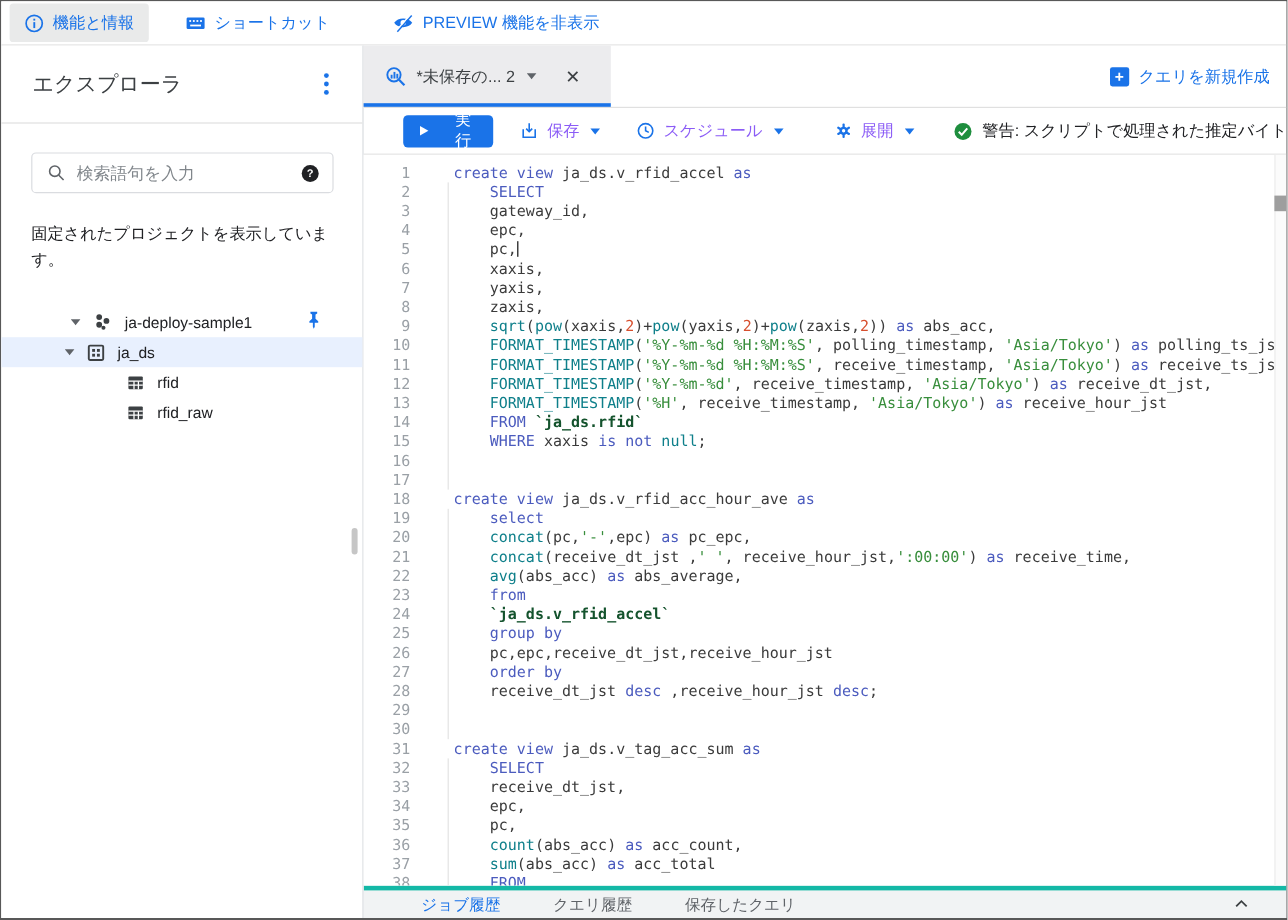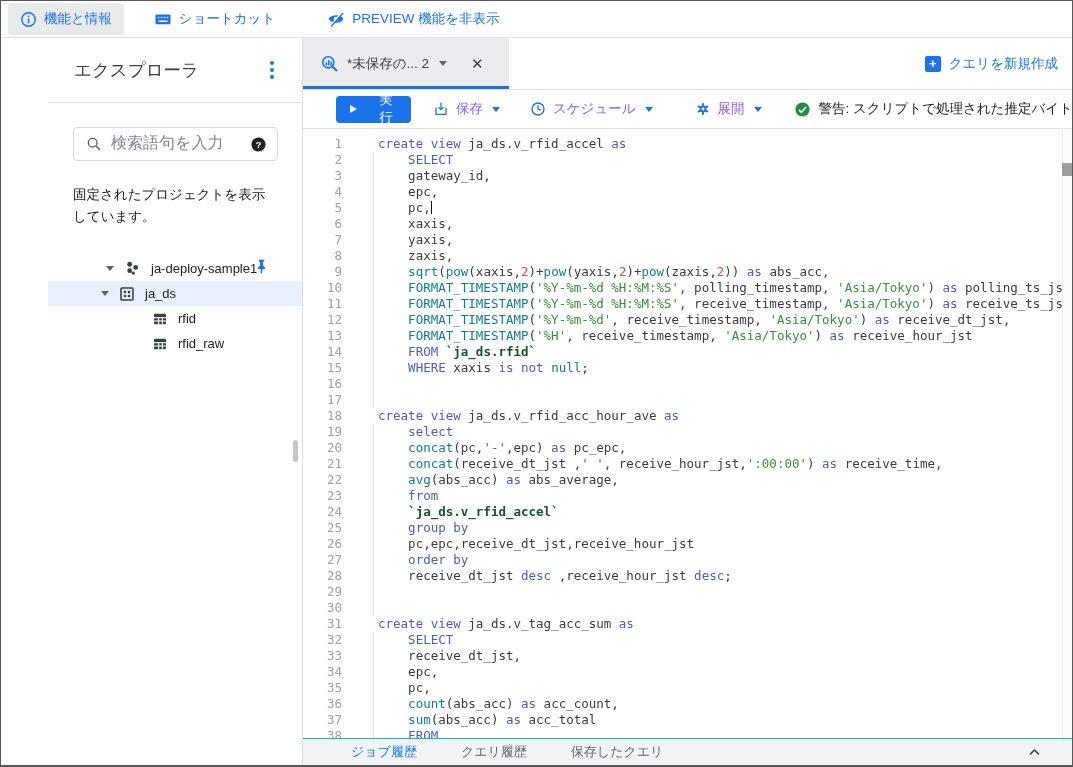--- a/index.html
+++ b/index.html
@@ -10,27 +10,27 @@
   .topbar { height:37px; flex:0 0 37px; border-bottom:1px solid #e0e0e0; display:flex; align-items:center; background:#fff; }
   .topbtn { display:flex; align-items:center; gap:7px; color:#1a73e8; font-size:13.5px; padding:7px 12px; border-radius:3px; cursor:pointer; white-space:nowrap; }
   .topbtn.active { background:#e9eaea; }
   .topbtn:nth-child(1){ margin-left:7px; }
   .topbtn:nth-child(2){ margin-left:18px; }
   .topbtn:nth-child(3){ margin-left:28px; }
 
   .bodyrow { flex:1; display:flex; min-height:0; }
 
   
-  .sidebar { width:302px; flex:0 0 302px; border-right:1px solid #dadce0; position:relative; background:#fff;padding-left:47px; }
+  .sidebar { width:302px; flex:0 0 302px; border-right:1px solid #dadce0; position:relative; background:#fff; }
   .sb-header { height:65px; display:flex; align-items:center; justify-content:space-between; padding:0 24px 0 26px; border-bottom:1px solid #e0e0e0; }
   .sb-title { font-size:17.5px; color:#3c4043; }
   .kebab { display:flex; flex-direction:column; gap:3px; padding:4px; cursor:pointer; }
   .kebab i { width:4px; height:4px; border-radius:50%; background:#1a73e8; display:block; }
   .searchbox { margin:24px 24px 0 25px; height:34px; border:1px solid #dadce0; border-radius:4px; display:flex; align-items:center; padding:0 10px 0 12px; gap:9px; }
-  .searchbox input { border:none; outline:none; flex:1; font-size:16px; color:#1d4ed8; font-family:Liberation Mono, monospace; min-width:0; }
+  .searchbox input { border:none; outline:none; flex:1; font-size:14px; color:#1d4ed8; font-family:Liberation Sans, sans-serif; min-width:0; }
   .searchbox input::placeholder { color:#80868b; }
   .sb-note { margin:23px 24px 0 25px; font-size:13.5px; line-height:22px; color:#202124; }
   .tree { margin-top:28px; }
   .trow { height:25px; display:flex; align-items:center; font-size:13px; color:#202124; cursor:pointer; position:relative; }
   .trow .arrow { width:0; height:0; border-left:4.5px solid transparent; border-right:4.5px solid transparent; border-top:5.5px solid #5f6368; margin-right:10px; }
   .trow .ticon { margin-right:10px; display:flex; }
   .trow.sel { background:#e8f0fe; }
   .r-project { padding-left:28px;margin-left:30px; }
   .r-dataset { padding-left:53px; }
   .r-table { padding-left:104px; }
@@ -64,21 +64,21 @@
   .code { padding-left:19px; }
   .tk-k { color:#4b5bbe; } .tk-f { color:#0e7f8a; } .tk-s { color:#388e3c; }
   .tk-n { color:#d74f2e; } .tk-t { color:#14532d;font-weight:bold; } .tk-p { color:#3b3b3b; }
   .cursor { display:inline-block; width:1px; height:13px; background:#111; vertical-align:-2px; }
   .iguide { position:absolute; left:70px; width:1px; background:#e3e3e3; }
   .g1 { top:23px; height:256px; } .g2 { top:295px; height:192px; } .g3 { top:503px; height:112px; }
   .ed-scroll { position:absolute; right:0; top:0; bottom:0; width:10px; border-left:1px solid #ececec; background:#fbfbfb; }
   .ed-thumb { position:absolute; right:0; top:34px; width:10px; height:13px; background:#9e9e9e; }
 
   
-  .bottombar { height:27px; flex:0 0 27px; background:#f1f3f4; border-top:1px solid #14b8a6; display:flex; align-items:center; font-size:13px; }
+  .bottombar { height:27px; flex:0 0 27px; background:#f1f3f4; border-top:4px solid #14b8a6; display:flex; align-items:center; font-size:13px; }
   .btab { padding:0 22px; cursor:pointer; color:#5f6368; white-space:nowrap; }
   .btab:first-child { margin-left:26px; }
   .btab.active { color:#1a73e8; }
   .chevup { margin-left:auto; margin-right:30px; cursor:pointer; display:flex; }
 
   svg { display:block; }
 </style>
 </head>
 <body>
 

